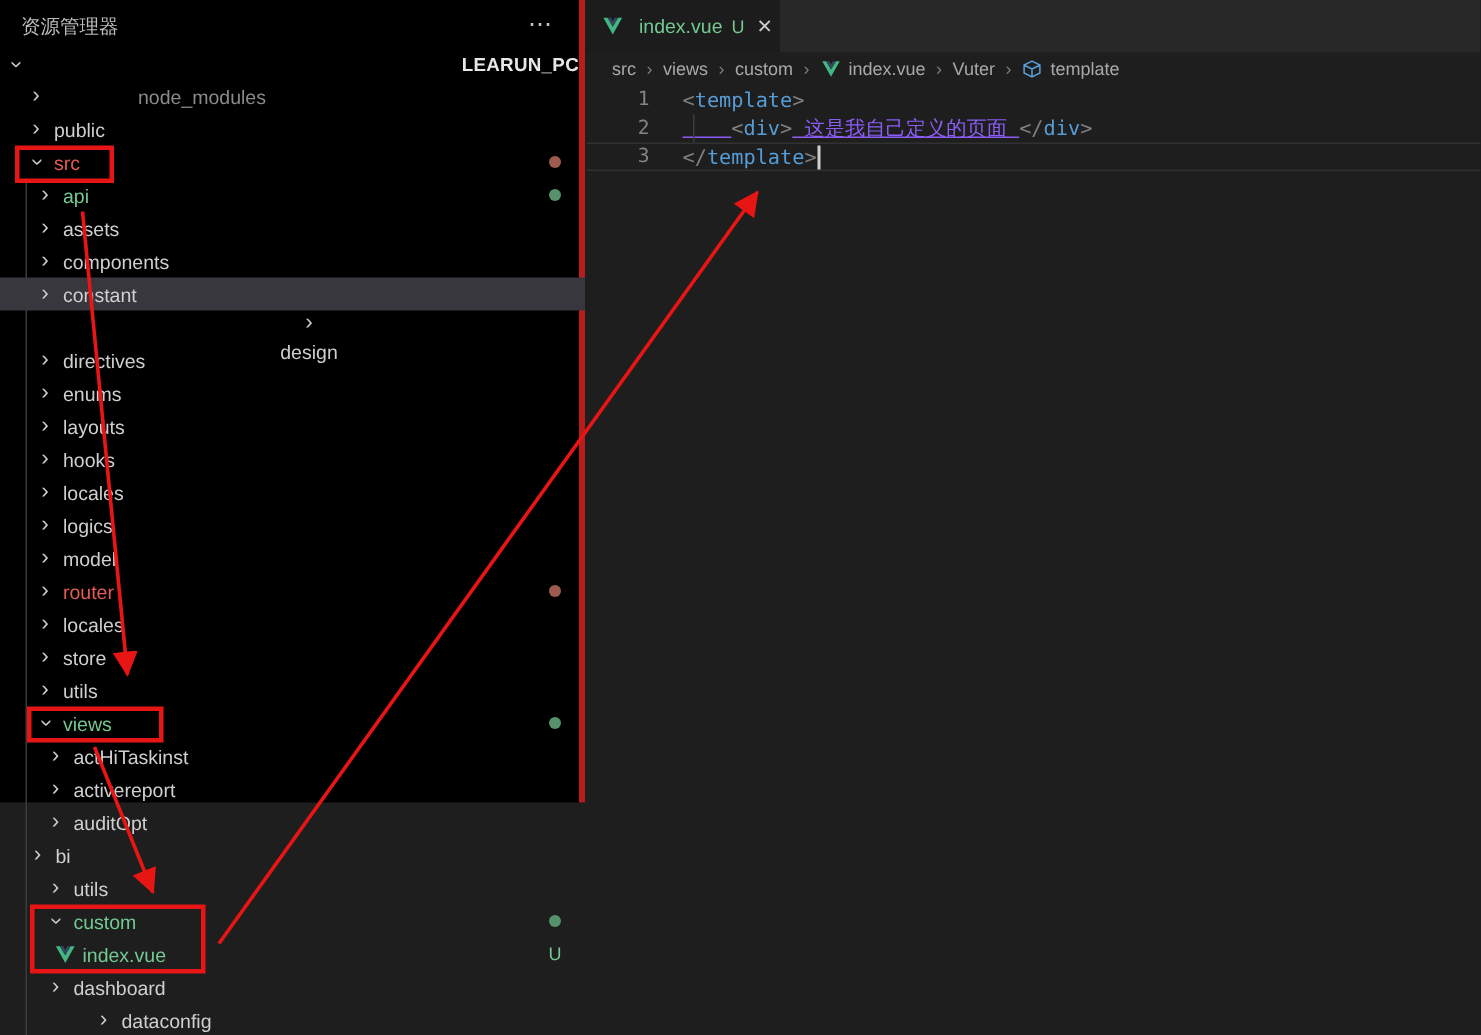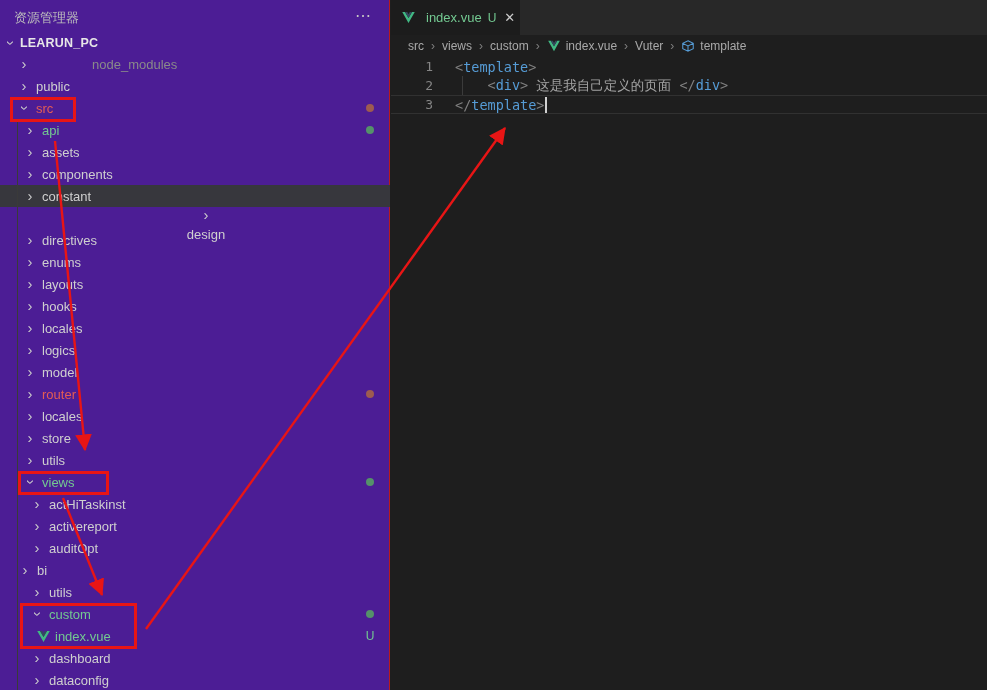--- a/index.html
+++ b/index.html
@@ -1,28 +1,28 @@
 <!DOCTYPE html>
 <html><head>
 <meta charset="utf-8">
 <style>
   * { margin:0; padding:0; box-sizing:border-box; }
   html,body { width:987px; height:690px; overflow:hidden; background:#1e1e1e;
               font-family:"Liberation Sans", sans-serif; }
   #app { position:relative; width:987px; height:690px; background:#1e1e1e; }
 
   
-  #sidebar { position:absolute; left:0; top:0; width:390px; height:690px;
-             background:#4c1d95; border-right:1px solid #b91c1c; }
+  #sidebar { position:absolute; left:0; top:0; width:390px; height:535px;
+             background:#000000; border-right:4px solid #b91c1c; }
   #sidebar-title-row { position:absolute; left:0; top:0; width:100%; height:33px; }
   #sidebar-title { position:absolute; left:14px; top:9px; font-size:13px; color:#bdbdbd; }
   #sidebar-more { position:absolute; right:12px; top:2px; font-size:16px; color:#c5c5c5;
                   letter-spacing:2px; cursor:pointer; padding:4px; }
   #project-row { position:absolute; left:0; top:33px; width:100%; height:20px;
-                 display:flex; align-items:center; }
+                 display:flex; align-items:center;justify-content:space-between; }
   #project-row .twisty { margin-left:2px; }
   #project-label { font-size:12.5px; font-weight:bold; color:#e7e7e7; margin-left:2px;
                    letter-spacing:.2px; }
   #tree { position:absolute; left:0; top:53px; width:390px; height:637px; }
   .row { position:relative; width:390px; height:22px; display:flex; align-items:center; }
   .row.selected { background:#37373d; }
   .row .label { font-size:13px; color:#cfcfcf; white-space:pre; }
   .row.ignored .label { color:#8a8a8a; }
   .row.error .label { color:#e45c55; }
   .row.added .label { color:#73c991; }
@@ -56,21 +56,21 @@
   .crumb-sep { font-size:12px; color:#7f7f7f; margin:0 7px; }
   .crumb .cicon { width:14px; height:14px; margin-right:5px; }
   #code { position:absolute; left:0; top:57px; width:100%; }
   .code-line { position:relative; width:100%; height:19px; display:flex; align-items:center;
                font-family:"DejaVu Sans Mono", monospace; font-size:13.5px; }
   .code-line.current { border-top:1px solid #313131; border-bottom:1px solid #313131; }
   .lnum { width:42px; flex:0 0 42px; text-align:right; color:#858585; font-size:13px; }
   .ltext { margin-left:22px; white-space:pre; }
   .tok-punct { color:#808080; }
   .tok-tag { color:#569cd6; }
-  .tok-text { color:#a3a3a3; }
+  .tok-text { color:#8b5cf6;text-decoration:underline; }
   .indent-guide { position:absolute; left:71px; top:0; height:100%; width:1px; background:#3b3b3b; }
   .cursor { display:inline-block; width:2px; height:16px; background:#d0d0d0;
             vertical-align:text-bottom; margin-left:1px; }
 
   
   #anno-layer { position:absolute; left:0; top:0; width:987px; height:690px;
                 pointer-events:none; z-index:50; }
   .anno-box { position:absolute; border:3px solid #e81515; }
 </style>
 </head>
@@ -241,21 +241,21 @@
           <span class="label">index.vue</span>
           <span class="badge">
             <span class="letter">U</span>
           </span>
         </div>
         <div class="row normal" style="padding-left: 29px;">
           <span class="twisty collapsed"></span>
           <span class="gap"></span>
           <span class="label">dashboard</span>
         </div>
-        <div class="row normal" style="padding-left: 29px;">
+        <div class="row normal" style="padding-left: 29px; margin-left: 32px;">
           <span class="twisty collapsed"></span>
           <span class="gap"></span>
           <span class="label">dataconfig</span>
         </div>
       </div>
     <div id="tree-guide"></div>
   </div>
 
   <div id="editor">
     <div id="tabbar">

